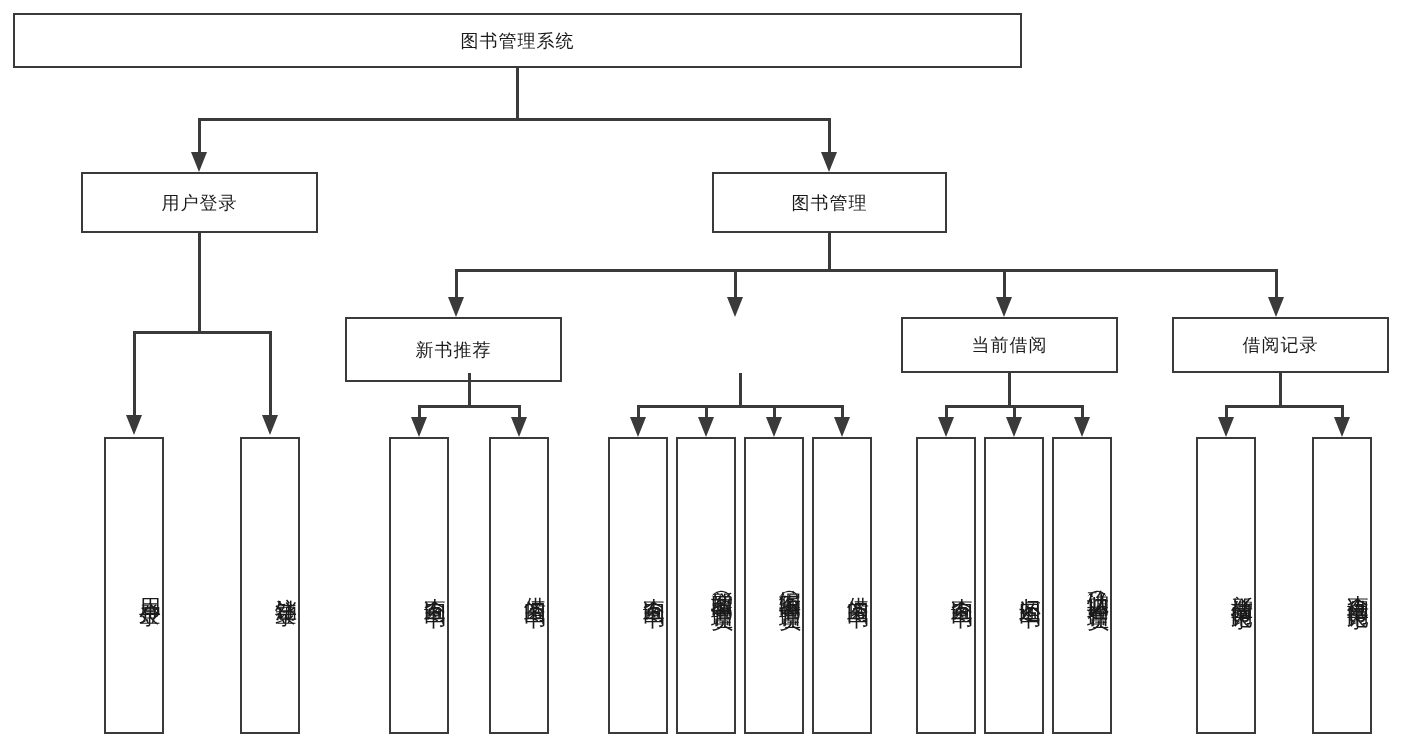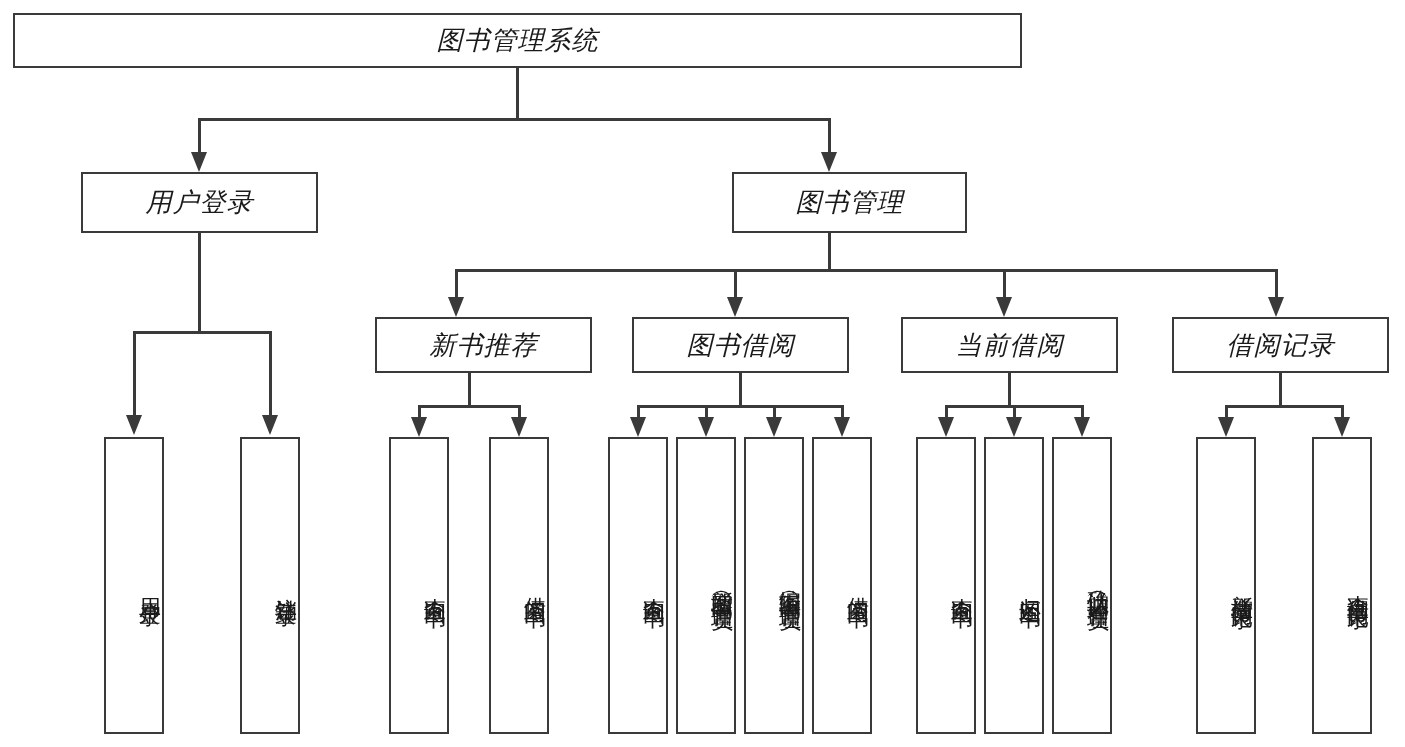--- a/index.html
+++ b/index.html
@@ -21,23 +21,22 @@
     position: absolute;
     box-sizing: border-box;
     border: 2.5px solid #3a3a3a;
     background: #ffffff;
     display: flex;
     align-items: center;
     justify-content: center;
     color: #1a1a1a;
   }
   .box.horiz {
-    font-size: 26px;
+    font-size: 18px;
     letter-spacing: 1px;
-    font-style: italic;
   }
   .box.vert {
     writing-mode: vertical-rl;
     text-orientation: upright;
     font-size: 22px;
     letter-spacing: 3px;
     line-height: 1.05;
     padding: 6px 0;
     align-items: flex-start;
     justify-content: center;
@@ -89,21 +88,21 @@
 
   <div class="vline" style="left:198px; top:118px; height:36px;"></div>
   <div class="arrow" style="left:191px; top:152px;"></div>
 
   <div class="vline" style="left:828px; top:118px; height:36px;"></div>
   <div class="arrow" style="left:821px; top:152px;"></div>
 
   <div class="box horiz" style="left:81px; top:172px; width:237px; height:61px;">
     <span>用户登录</span>
   </div>
-  <div class="box horiz" style="left:732px; top:172px; width:235px; height:61px;">
+  <div class="box horiz" style="left:712px; top:172px; width:235px; height:61px;">
     <span>图书管理</span>
   </div>
 
   <div class="vline" style="left:198px; top:233px; height:98px;"></div>
   <div class="hline" style="left:134px; top:331px; width:137px;"></div>
   <div class="vline" style="left:133px; top:331px; height:86px;"></div>
   <div class="arrow" style="left:126px; top:415px;"></div>
   <div class="vline" style="left:269px; top:331px; height:86px;"></div>
   <div class="arrow" style="left:262px; top:415px;"></div>
 
@@ -122,25 +121,22 @@
 
   <div class="vline" style="left:734px; top:269px; height:30px;"></div>
   <div class="arrow" style="left:727px; top:297px;"></div>
 
   <div class="vline" style="left:1003px; top:269px; height:30px;"></div>
   <div class="arrow" style="left:996px; top:297px;"></div>
 
   <div class="vline" style="left:1275px; top:269px; height:30px;"></div>
   <div class="arrow" style="left:1268px; top:297px;"></div>
 
-  <div class="box horiz" style="left:375px; top:317px; width:217px; height:56px;">
+  <div class="box horiz" style="left:345px; top:317px; width:217px; height:65px;">
     <span>新书推荐</span>
-  </div>
-  <div class="box horiz" style="left:632px; top:317px; width:217px; height:56px;">
-    <span>图书借阅</span>
   </div>
   <div class="box horiz" style="left:901px; top:317px; width:217px; height:56px;justify-content:center;">
     <span>当前借阅</span>
   </div>
   <div class="box horiz" style="left:1172px; top:317px; width:217px; height:56px;text-align:center;">
     <span>借阅记录</span>
   </div>
 
   <div class="vline" style="left:468px; top:373px; height:32px;"></div>
   <div class="hline" style="left:419px; top:405px; width:101px;"></div>

